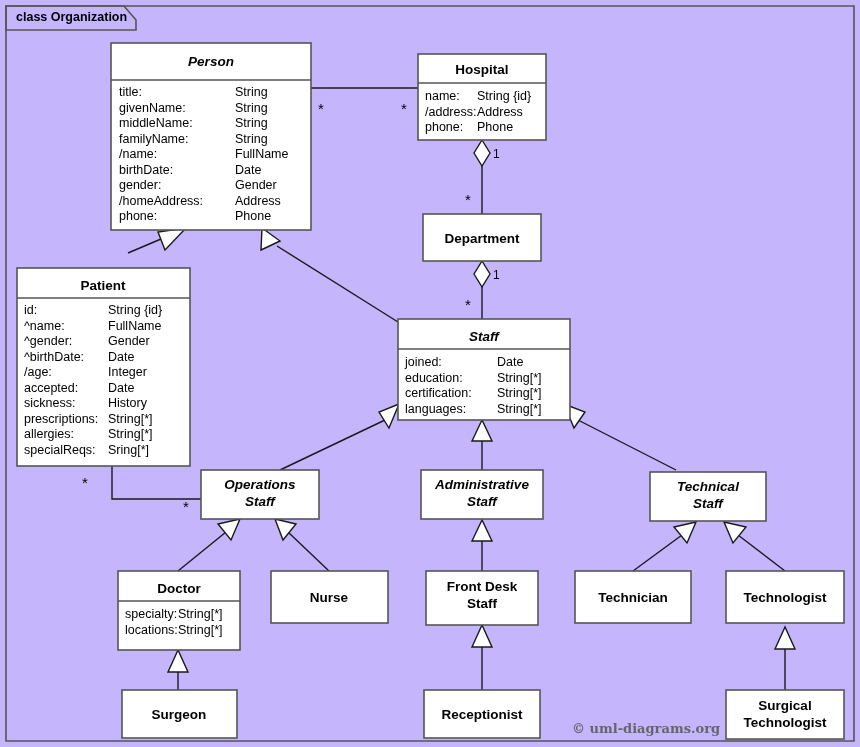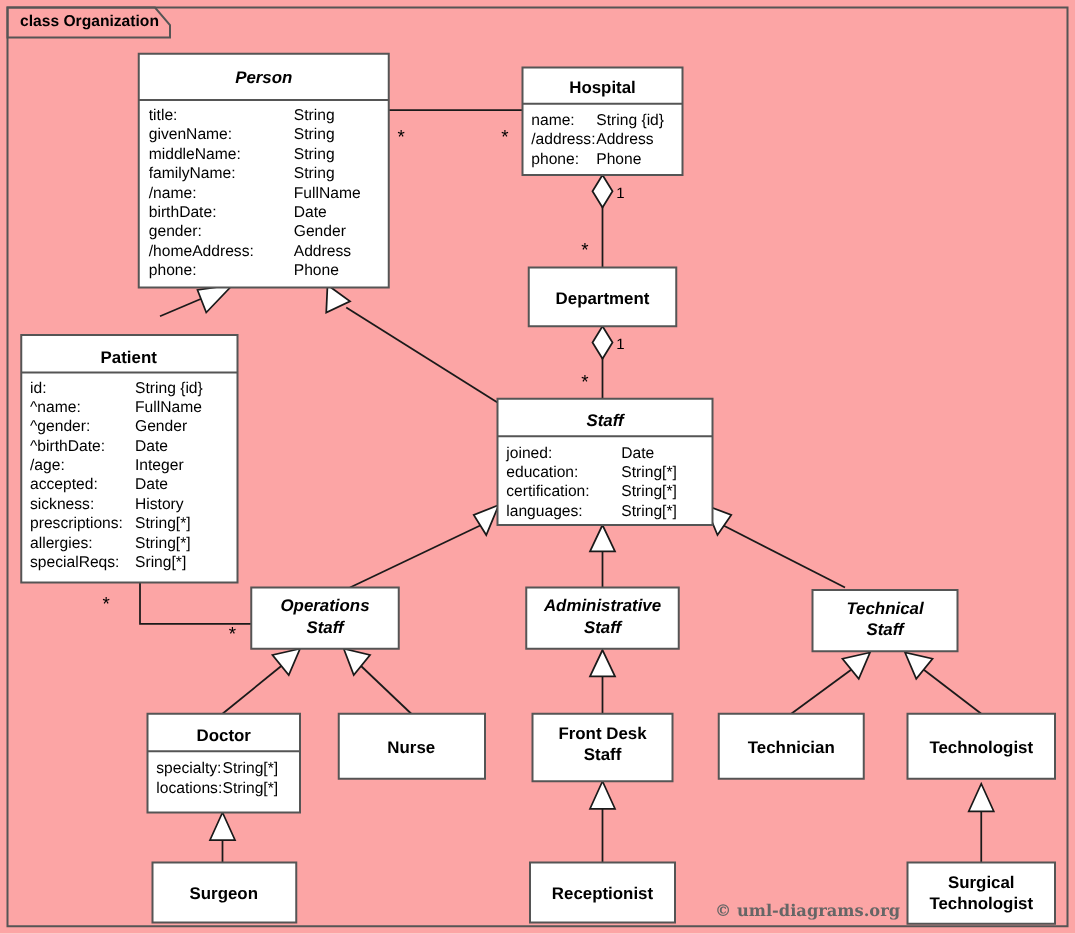--- a/index.html
+++ b/index.html
@@ -4,21 +4,21 @@
 <style>
   html, body {
     margin: 0;
     padding: 0;
     background: #ffffff;
   }
   #root {
     position: relative;
     width: 860px;
     height: 747px;
-    background: #fca5a5;
+    background: #c4b5fd;
     font-family: "Liberation Sans", sans-serif;
     overflow: hidden;
   }
   svg.canvas {
     position: absolute;
     left: 0;
     top: 0;
     width: 860px;
     height: 747px;
   }

